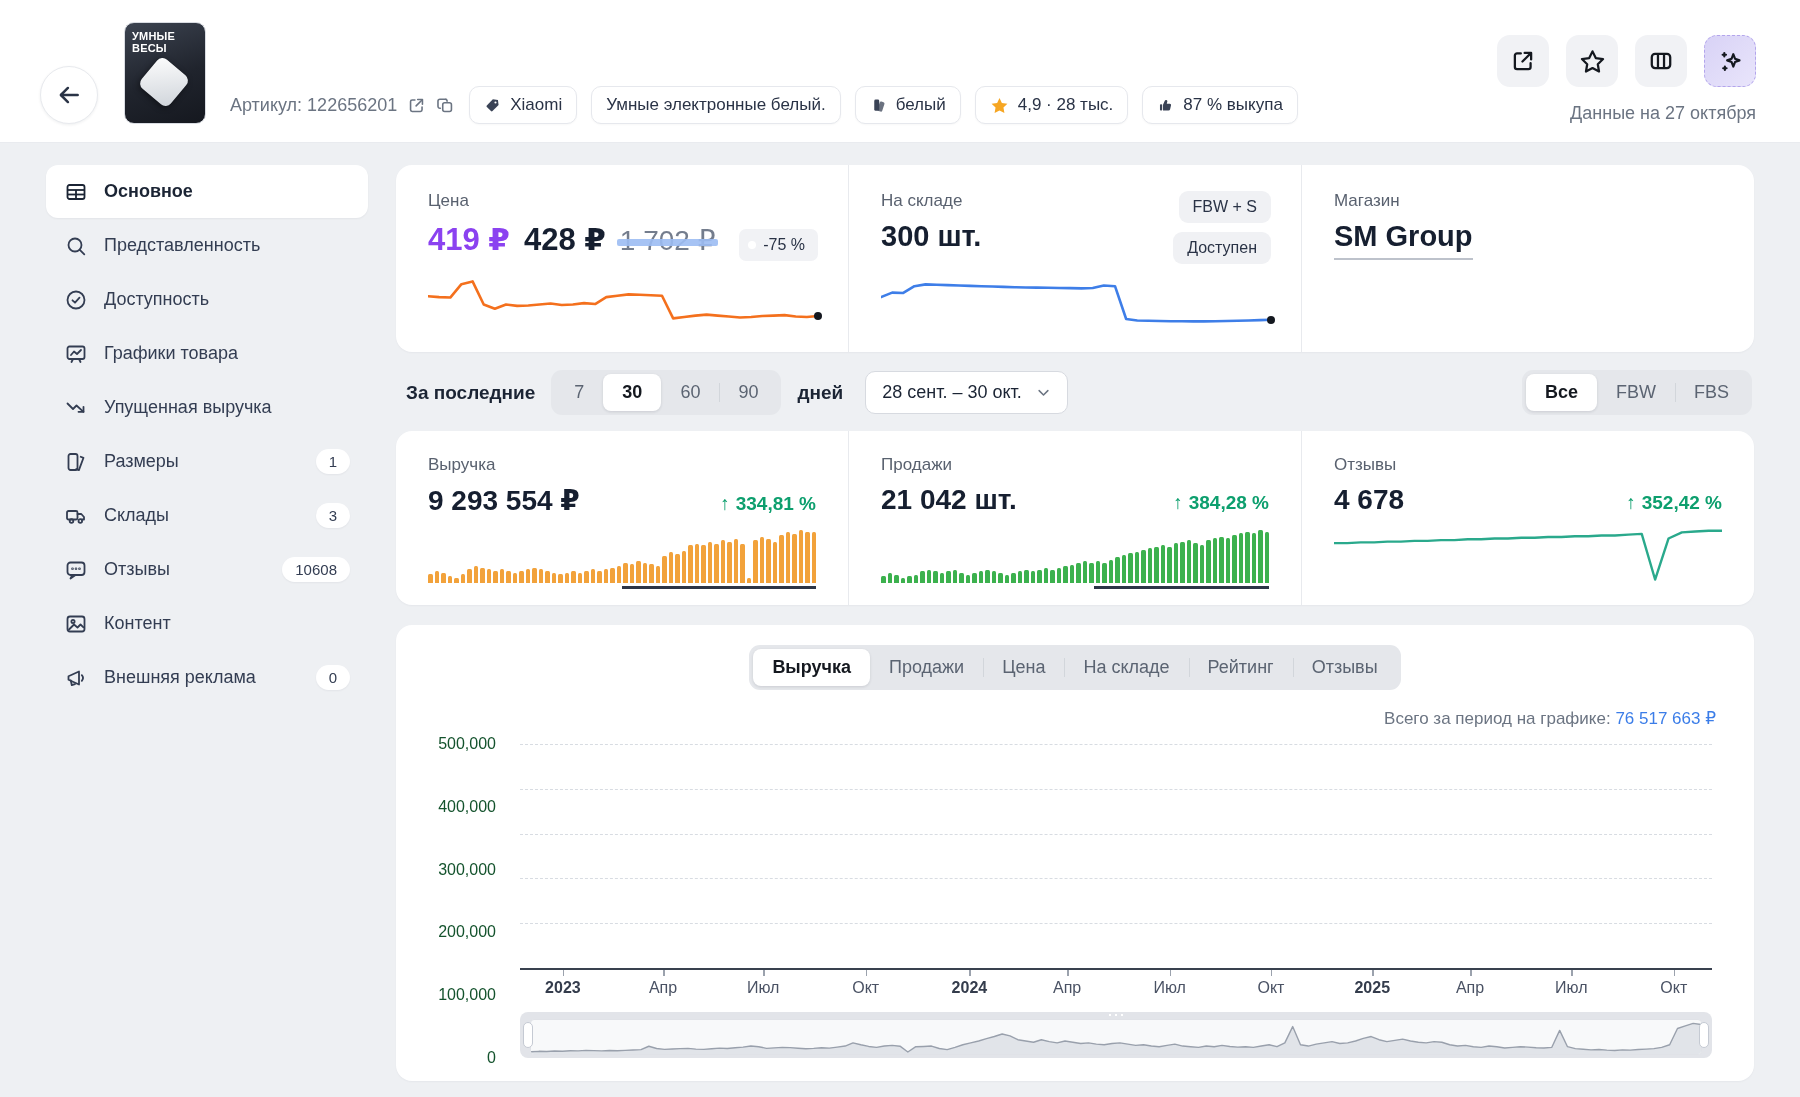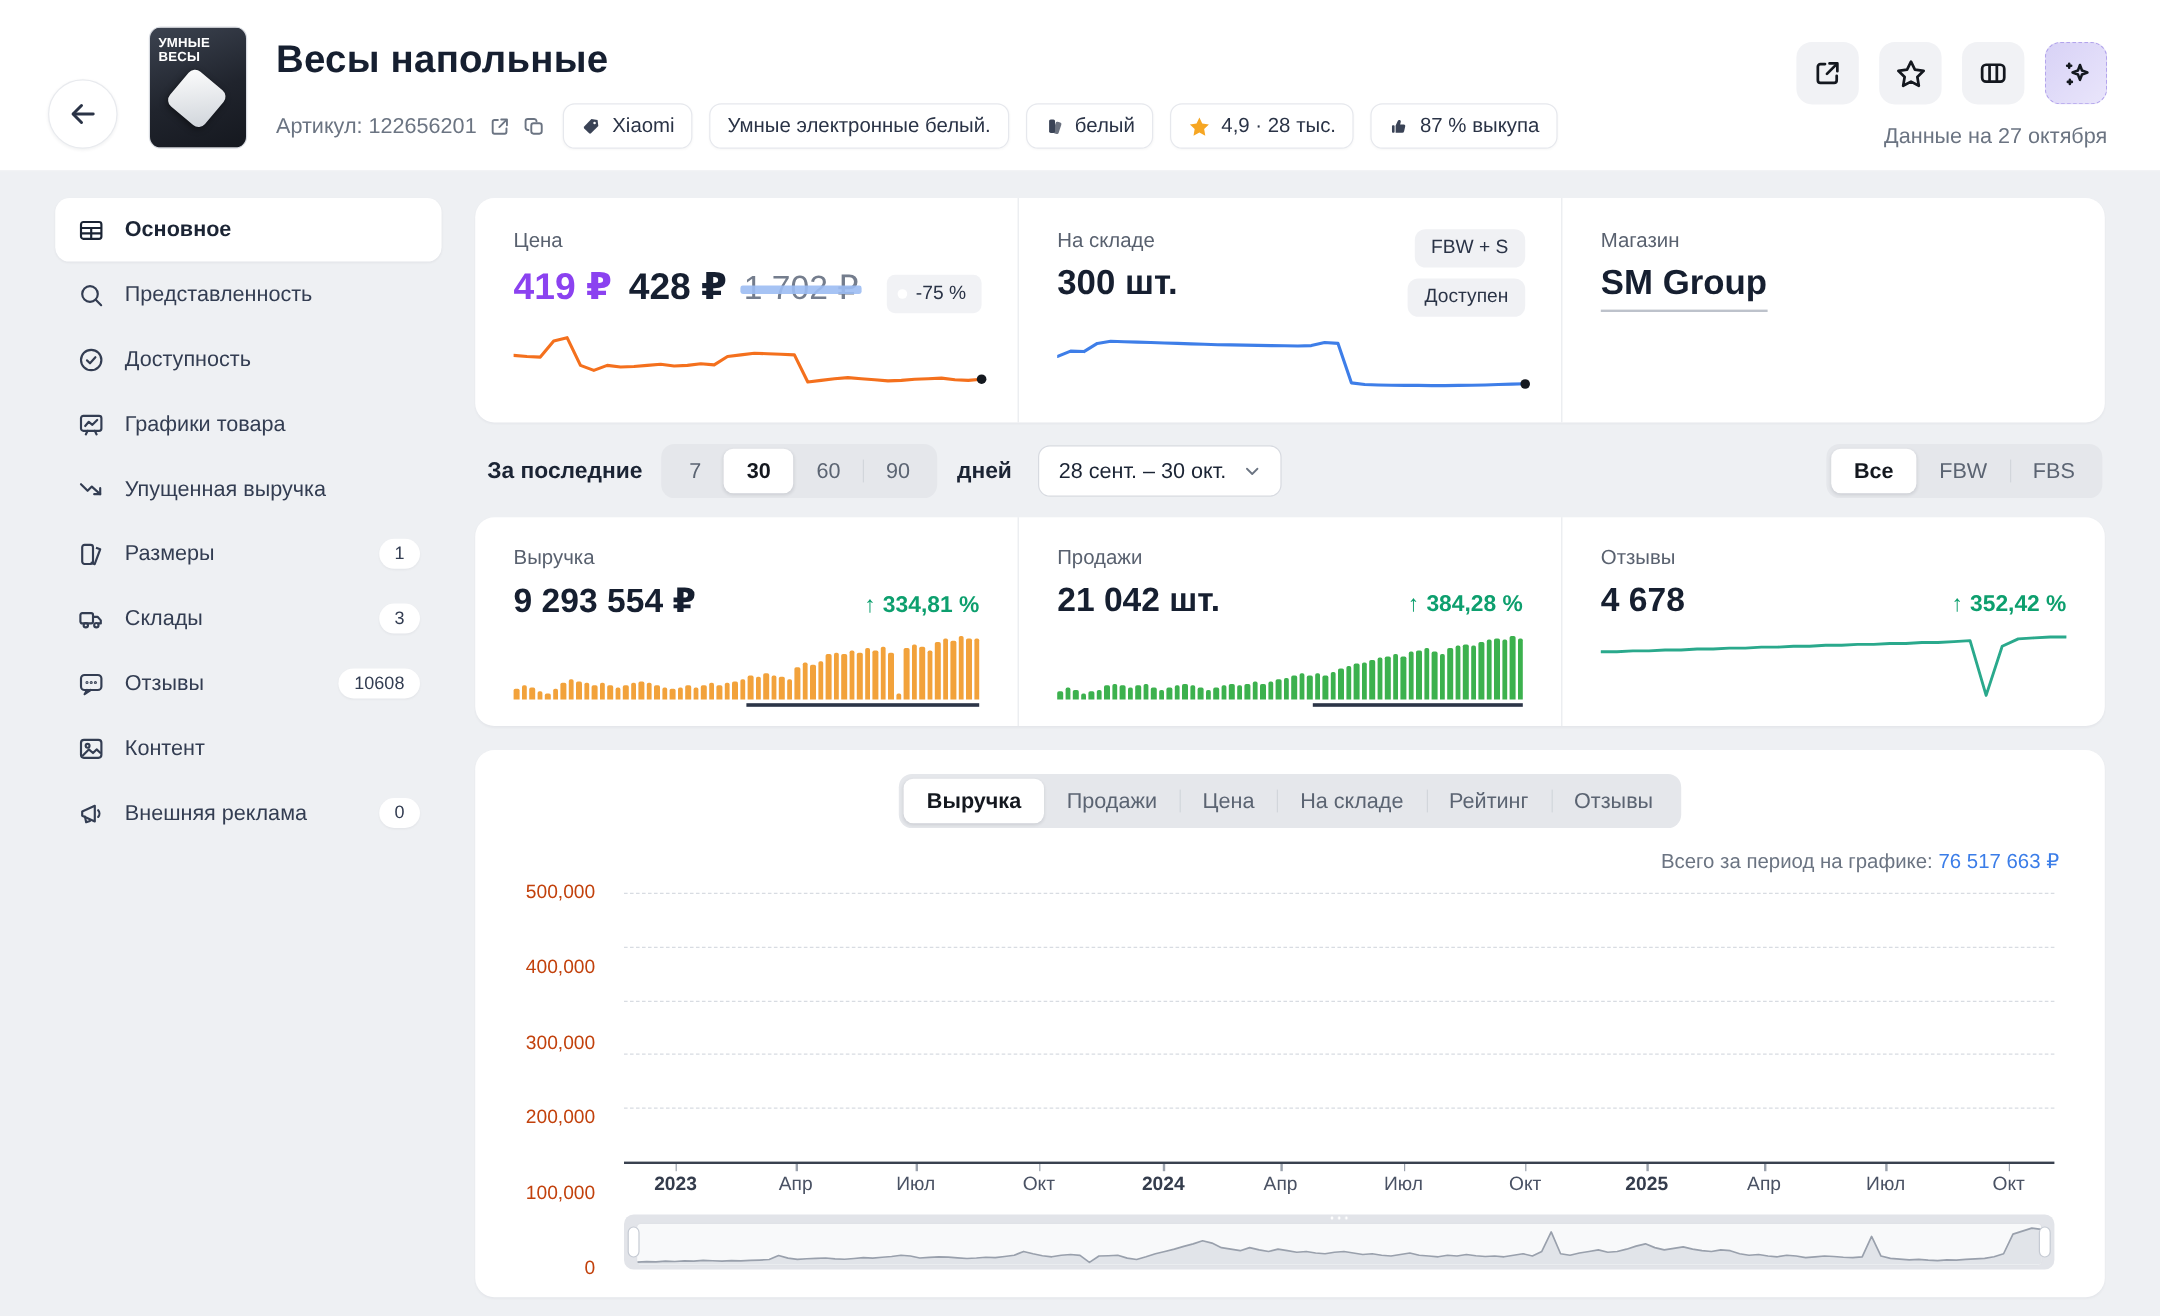--- a/index.html
+++ b/index.html
@@ -95,21 +95,21 @@
 
   
   .chart-card { margin-top:20px; padding:20px 38px 16px 38px; height:456px; display:flex; flex-direction:column; }
   .tabs-wrap { display:flex; justify-content:center; }
   .chart-header { position:relative; height:32px; margin-top:12px; }
   .chart-subtitle { position:absolute; left:0; right:0; text-align:center; font-size:17px; color:#6b7482; top:6px; }
   .chart-total { position:absolute; right:0; top:6px; font-size:17px; color:#6b7482; }
   .chart-total b { color:#3b7de8; font-weight:400; }
   .plot-wrap { position:relative; margin-top:10px; }
   .y-axis { position:absolute; left:0; top:0; bottom:0; width:76px; }
-  .y-axis span { position:absolute; right:14px; transform:translateY(-50%); font-size:16px; color:#c2410c; }
+  .y-axis span { position:absolute; right:14px; transform:translateY(-50%); font-size:16px; color:#14532d; }
   .plot-area { margin-left:86px; margin-right:4px; height:226px; position:relative; border-bottom:2px solid #39414f; }
   .plot-area em { position:absolute; left:0; right:0; border-top:1px dashed #d8dce2; }
   .main-bars { position:absolute; inset:0; display:flex; align-items:flex-end; gap:1px; }
   .main-bars i { border-radius:0; }
   .x-axis { position:relative; margin-left:86px; margin-right:4px; height:32px; }
   .x-axis u { position:absolute; top:0; width:1.5px; height:6px; background:#9ba2ad; text-decoration:none; }
   .x-axis span { position:absolute; top:9px; transform:translateX(-50%); font-size:16px; color:#4a5264; }
   .x-axis span.b { font-weight:700; color:#343c4c; }
   .brush { position:relative; margin:10px 4px 0 86px; height:46px; background:#e2e4e9; border-radius:8px; cursor:grab; }
   .brush-grip { position:absolute; top:1px; left:50%; transform:translateX(-50%); width:18px; height:4px;
@@ -134,21 +134,20 @@
           </svg>
       </span>
     </div>
 
     <div class="thumb">
       <div class="thumb-caption">УМНЫЕ ВЕСЫ</div>
       <div class="thumb-plate"></div>
     </div>
 
     <div class="title-block">
-      <div class="page-title">Весы напольные</div>
       <div class="meta-row">
         <span class="article">
           <span>Артикул: 122656201</span>
           <span class="icon-btn-inline">
             <svg width="19" height="19" viewBox="0 0 24 24" fill="none" stroke="#6b7482" stroke-width="2" stroke-linecap="round" stroke-linejoin="round">
                 <path d="M10 5H6.5A2 2 0 0 0 4.5 7v10.5a2 2 0 0 0 2 2H17a2 2 0 0 0 2-2V14"></path>
                 <polyline points="13.5,4.5 19.5,4.5 19.5,10.5"></polyline>
                 <line x1="11.5" y1="12.5" x2="19" y2="5"></line>
               </svg>
           </span>

